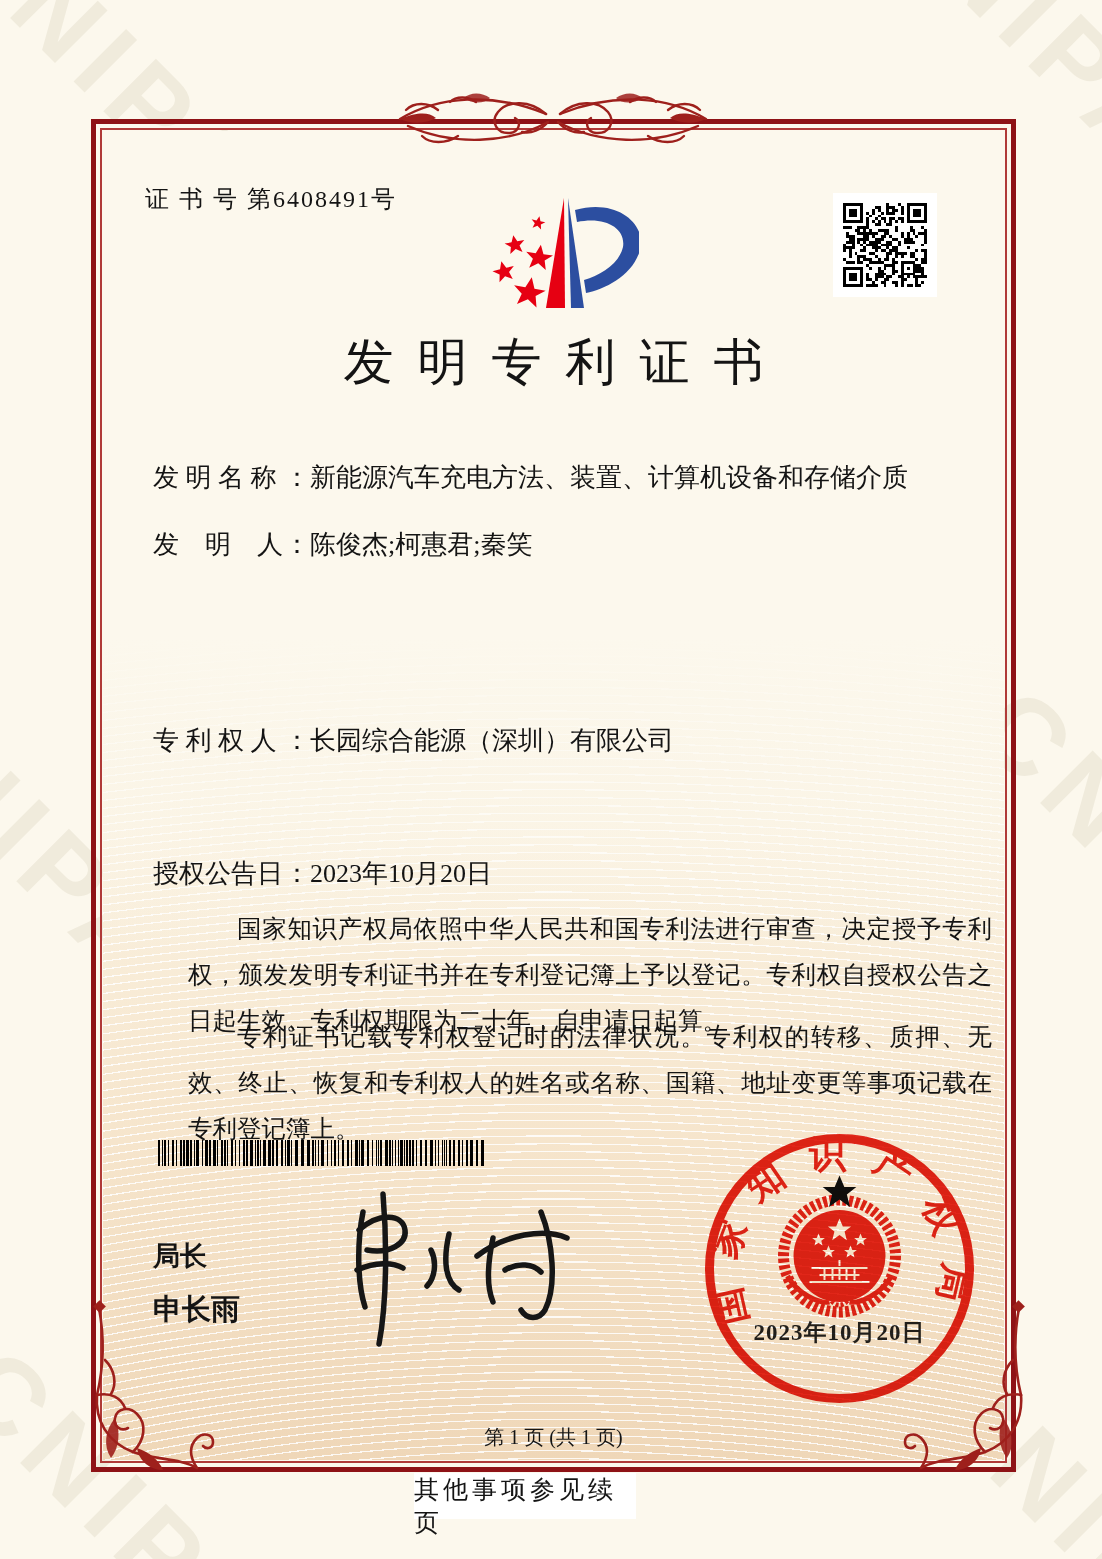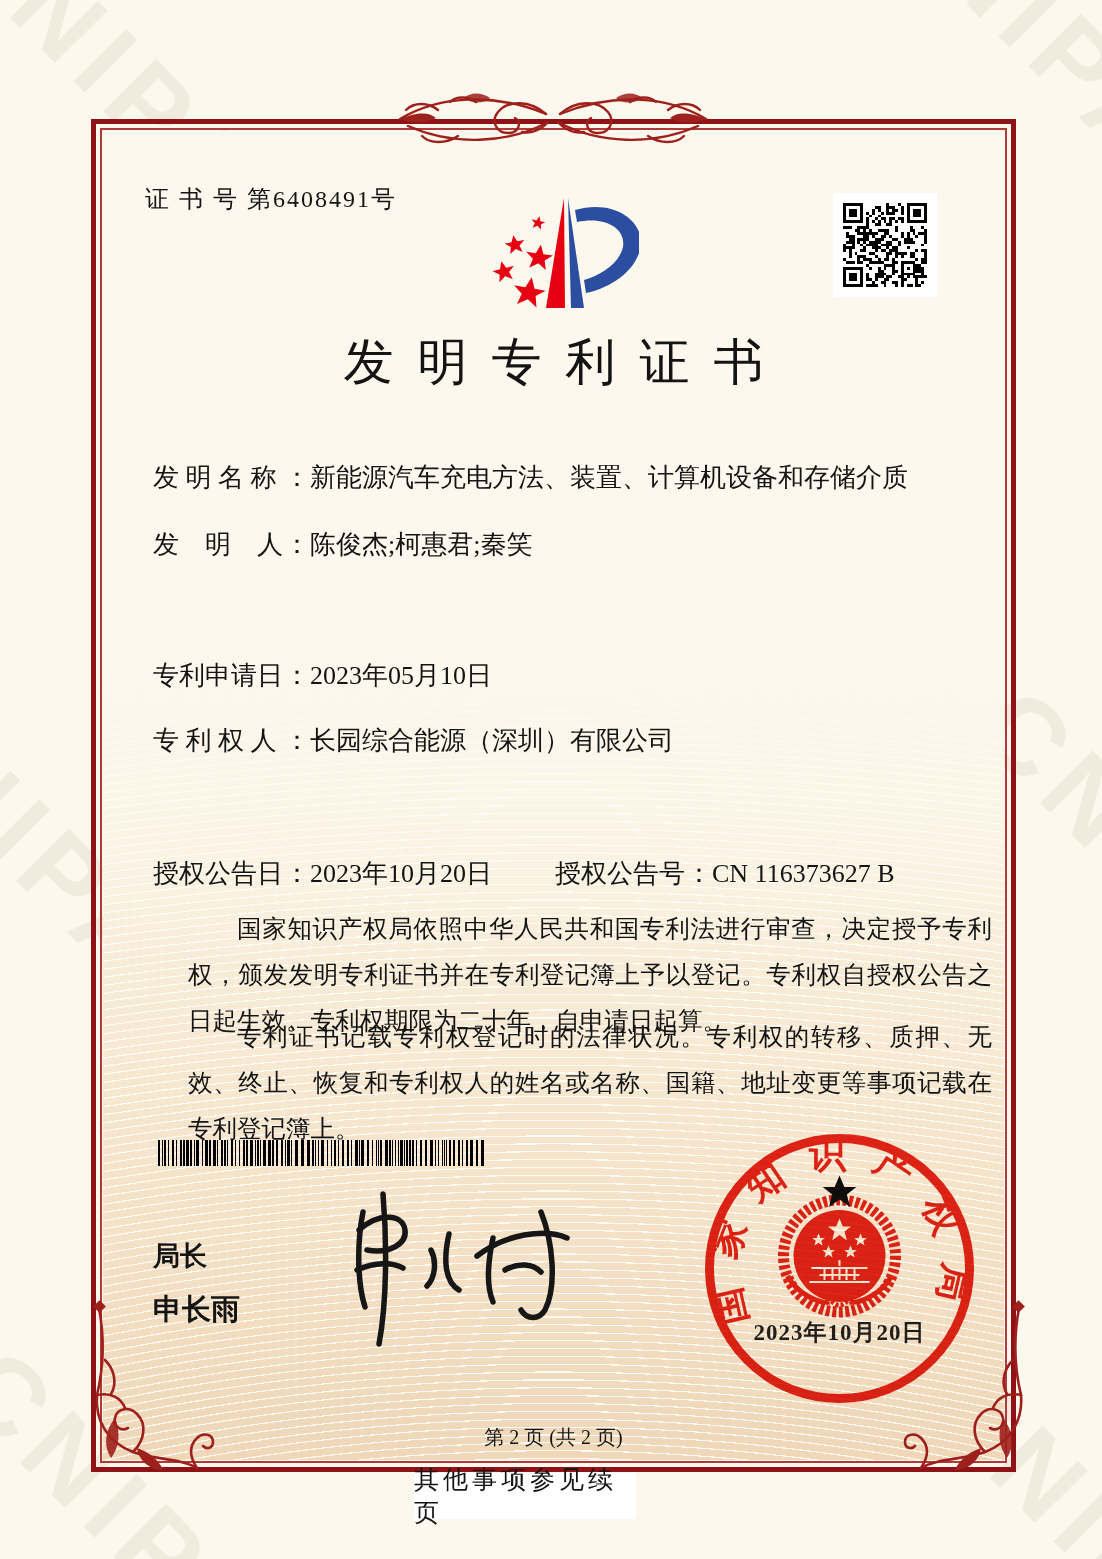--- a/index.html
+++ b/index.html
@@ -45,21 +45,21 @@
   .signer-title{position:absolute;left:153px;top:1238px;font-family:Liberation Serif, serif;
         font-weight:bold;font-size:27px;}
   .signer-name{position:absolute;left:153px;top:1290px;font-family:"Liberation Sans",sans-serif;
         font-weight:bold;font-size:29px;}
   .signature{position:absolute;left:335px;top:1182px;}
 
   .seal{position:absolute;left:697px;top:1126px;z-index:6;mix-blend-mode:multiply;}
 
   .page-info{position:absolute;left:91px;top:1424px;width:925px;text-align:center;font-size:20px;}
   .note-box{position:absolute;left:414px;top:1473px;width:222px;height:46px;background:#ffffff;
-        z-index:3;display:flex;align-items:center;justify-content:center;font-size:25px;letter-spacing:4px;}
+        z-index:3;display:flex;align-items:flex-start;justify-content:center;font-size:25px;letter-spacing:4px;}
 </style>
 </head>
 <body>
 
 <div class="page">
 
   <div class="wm" style="left:105px;top:60px">CNIPA</div>
   <div class="wm" style="left:1030px;top:15px">CNIPA</div>
   <div class="wm" style="left:400px;top:300px">CNIPA</div>
   <div class="wm" style="left:775px;top:610px">CNIPA</div>
@@ -439,31 +439,25 @@
     </div>
 
     <div class="title">发明专利证书</div>
 
     <div class="row" style="top:460px">
       <span class="lbl">发 明 名 称</span><span>：</span><span class="val">新能源汽车充电方法、装置、计算机设备和存储介质</span>
     </div>
     <div class="row" style="top:527px">
       <span class="lbl">发　明　人</span><span>：</span><span class="val">陈俊杰;柯惠君;秦笑</span>
     </div>
-    <div class="row" style="top:658px">
-      <span class="lbl">专利申请日</span><span>：</span><span class="val">2023年05月10日</span>
-    </div>
     <div class="row" style="top:723px">
       <span class="lbl">专 利 权 人</span><span>：</span><span class="val">长园综合能源（深圳）有限公司</span>
     </div>
     <div class="row" style="top:856px">
       <span class="lbl">授权公告日</span><span>：</span><span class="val">2023年10月20日</span>
-      <span class="pair2">
-        <span class="lbl">授权公告号</span><span>：</span><span class="val">CN 116373627 B</span>
-      </span>
     </div>
 
     <div class="para" style="top:906px">国家知识产权局依照中华人民共和国专利法进行审查，决定授予专利权，颁发发明专利证书并在专利登记簿上予以登记。专利权自授权公告之日起生效。专利权期限为二十年，自申请日起算。</div>
     <div class="para" style="top:1014px">专利证书记载专利权登记时的法律状况。专利权的转移、质押、无效、终止、恢复和专利权人的姓名或名称、国籍、地址变更等事项记载在专利登记簿上。</div>
 
     <div class="barcode">
       <svg id="bcsvg" width="332" height="26">
           <rect x="0" y="0" width="2" height="26" fill="#000"></rect>
           <rect x="4" y="0" width="1" height="26" fill="#000"></rect>
           <rect x="6" y="0" width="2" height="26" fill="#000"></rect>
@@ -564,21 +558,21 @@
         <path d="M48 12 C 52 60 52 120 44 162"></path>
         <path d="M96 68 C 102 80 100 96 92 104"></path>
         <path d="M114 52 C 108 78 110 100 124 108"></path>
         <path d="M142 74 C 170 52 210 46 232 56"></path>
         <path d="M158 56 C 152 84 152 106 158 120"></path>
         <path d="M206 30 C 218 60 222 104 210 128 C 204 138 192 138 186 128"></path>
         <path d="M170 88 C 184 80 198 82 206 90"></path>
       </g>
     </svg>
 
-    <div class="page-info">第 2 页 (共 2 页)</div>
+    <div class="page-info">第 1 页 (共 1 页)</div>
   </div>
 
   <svg class="seal" width="285" height="285" viewBox="0 0 285 285">
     <g opacity="0.94">
       <circle cx="142.5" cy="142.5" r="130" fill="none" stroke="#e2190b" stroke-width="9"></circle>
       <path id="sealArc" d="M50 186 A102 102 0 1 1 235 186" fill="none"></path>
       <text font-size="37" font-weight="bold" fill="#e2190b" letter-spacing="24" font-family="Liberation Serif, serif">
         <textPath href="#sealArc" startOffset="50%" text-anchor="middle">国家知识产权局</textPath>
       </text>
 

